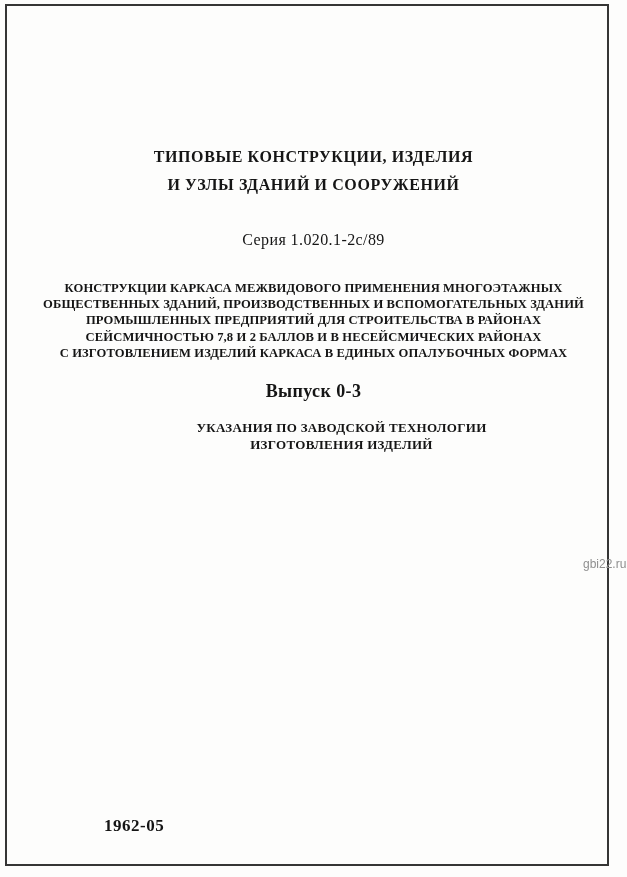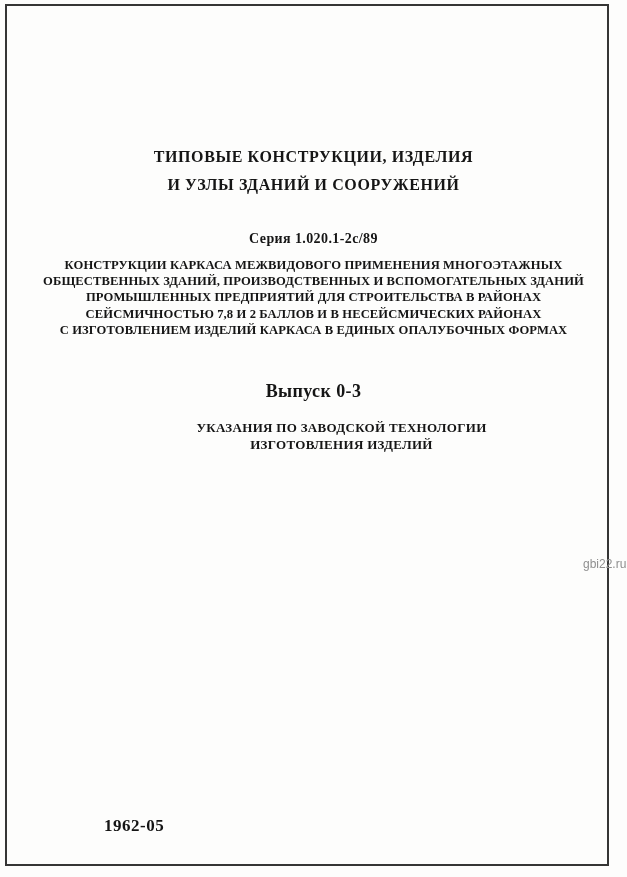--- a/index.html
+++ b/index.html
@@ -36,26 +36,26 @@
   }
   .doc-title {
     top: 143px;
     font-size: 16px;
     line-height: 28px;
     font-weight: bold;
     letter-spacing: 0.6px;
   }
   .series-line {
     top: 231px;
-    font-size: 14px;
-    font-weight: bold;
+    font-size: 16px;
+    font-weight: normal;
     letter-spacing: 0.4px;
   }
   .description-block {
-    top: 257px;
+    top: 280px;
     font-size: 12.6px;
     line-height: 16.2px;
     font-weight: bold;
     letter-spacing: 0.1px;
   }
   .description-block .line {
     white-space: nowrap;
   }
   .issue-line {
     top: 381px;

